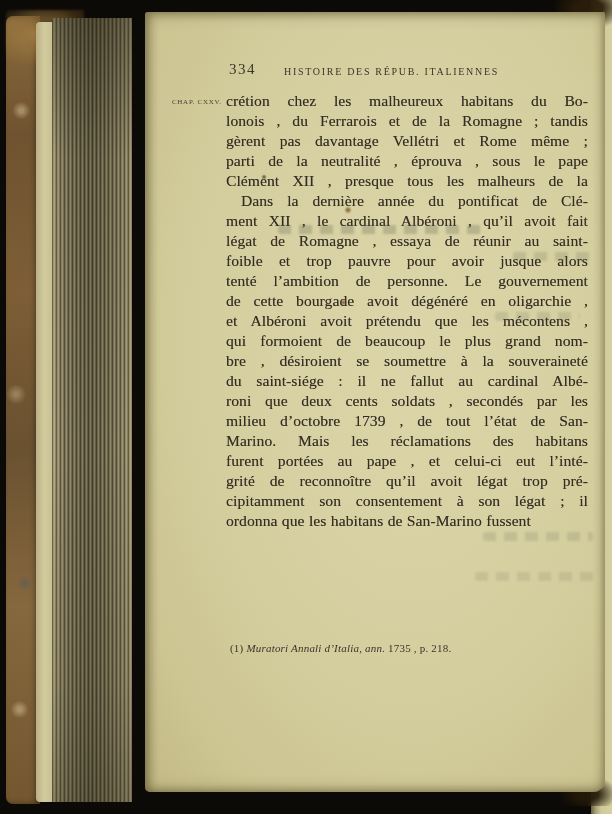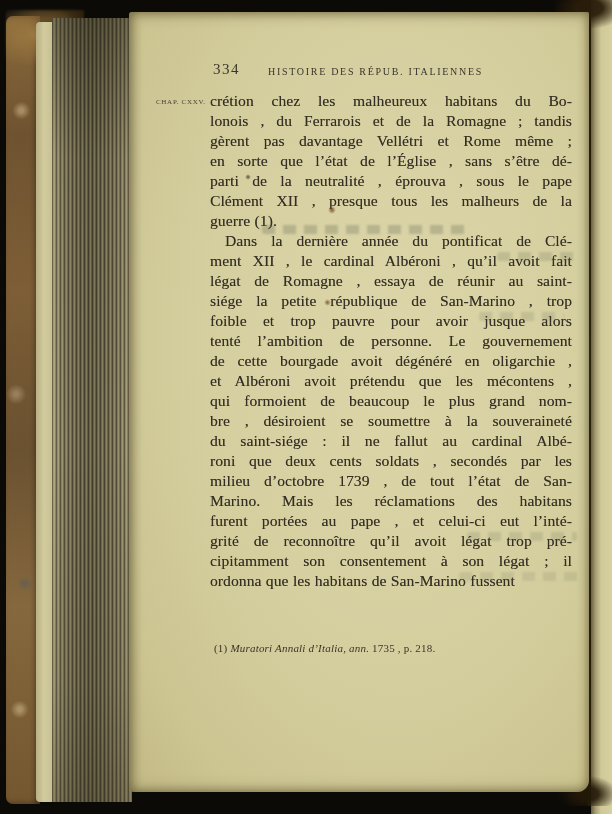--- a/index.html
+++ b/index.html
@@ -24,21 +24,21 @@
     box-shadow:2px 0 3px rgba(0,0,0,.35);}
   .fore-edges{position:absolute;left:52px;top:18px;width:80px;height:784px;
     background:
       repeating-linear-gradient(90deg, rgba(25,22,12,.45) 0 1px, rgba(120,112,85,.18) 1px 2px,
         rgba(205,195,155,.28) 2px 3px, rgba(90,84,62,.32) 3px 4px),
       linear-gradient(90deg,#b3aa82 0%,#877f60 14%,#6d664c 32%,#635d44 50%,#6f684d 65%,#7f775a 80%,#968d6c 92%,#a79e7a 100%);}
   .fore-edges::after{content:"";position:absolute;inset:0;
     background:linear-gradient(180deg, rgba(28,24,12,.38), rgba(28,24,12,.06) 18%,
       rgba(28,24,12,0) 55%, rgba(45,40,22,.12) 85%, rgba(45,40,22,.3));}
 
-  .page{position:absolute;left:129px;top:12px;width:460px;height:780px;border-radius:3px 2px 12px 5px;
+  .page{position:absolute;left:145px;top:12px;width:460px;height:780px;border-radius:3px 2px 12px 5px;
     background:radial-gradient(ellipse at 58% 42%, #dbd5a9 0%, #d5cfa0 50%, #ccc491 82%, #c2b985 100%);
     box-shadow:inset 5px 0 9px rgba(80,70,40,.35), inset 0 5px 12px rgba(95,78,40,.3),
       inset -3px 0 6px rgba(80,70,40,.22), inset 0 -5px 12px rgba(100,90,50,.28);}
 
   .gutter-line{position:absolute;left:588px;top:6px;width:3px;height:800px;
     background:linear-gradient(180deg, rgba(40,30,10,.85), rgba(75,64,34,.5) 45%, rgba(40,30,10,.9));}
   .facing-sliver{position:absolute;left:591px;top:0;width:21px;height:814px;
     background:linear-gradient(90deg,#6b6040 0%,#a89e74 22%,#cfc898 48%,#d6d0a2 100%);}
   .corner-blotch-tr{position:absolute;left:554px;top:0;width:58px;height:28px;
     background:radial-gradient(ellipse at 60% 28%, rgba(42,29,10,.95) 28%, rgba(42,29,10,0) 75%);}
@@ -94,30 +94,27 @@
   <div class="page">
     <div class="page-num">334</div>
     <div class="running-title">HISTOIRE DES RÉPUB. ITALIENNES</div>
     <div class="margin-note">CHAP. CXXV.</div>
 
     <div class="body-text">
       <div>
         <div class="line">crétion chez les malheureux habitans du Bo-</div>
         <div class="line">lonois , du Ferrarois et de la Romagne ; tandis</div>
         <div class="line">gèrent pas davantage Vellétri et Rome même ;</div>
-        <div class="line">en sorte que l’état de l’Église , sans s’être dé-</div>
         <div class="line">parti de la neutralité , éprouva , sous le pape</div>
         <div class="line">Clément XII , presque tous les malheurs de la</div>
-        <div class="line par-end">guerre (1).</div>
       </div>
       <div>
         <div class="line indent">Dans la dernière année du pontificat de Clé-</div>
         <div class="line">ment XII , le cardinal Albéroni , qu’il avoit fait</div>
         <div class="line">légat de Romagne , essaya de réunir au saint-</div>
-        <div class="line">siége la petite république de San-Marino , trop</div>
         <div class="line">foible et trop pauvre pour avoir jusque alors</div>
         <div class="line">tenté l’ambition de personne. Le gouvernement</div>
         <div class="line">de cette bourgade avoit dégénéré en oligarchie ,</div>
         <div class="line">et Albéroni avoit prétendu que les mécontens ,</div>
         <div class="line">qui formoient de beaucoup le plus grand nom-</div>
         <div class="line">bre , désiroient se soumettre à la souveraineté</div>
         <div class="line">du saint-siége : il ne fallut au cardinal Albé-</div>
         <div class="line">roni que deux cents soldats , secondés par les</div>
         <div class="line">milieu d’octobre 1739 , de tout l’état de San-</div>
         <div class="line">Marino. Mais les réclamations des habitans</div>

